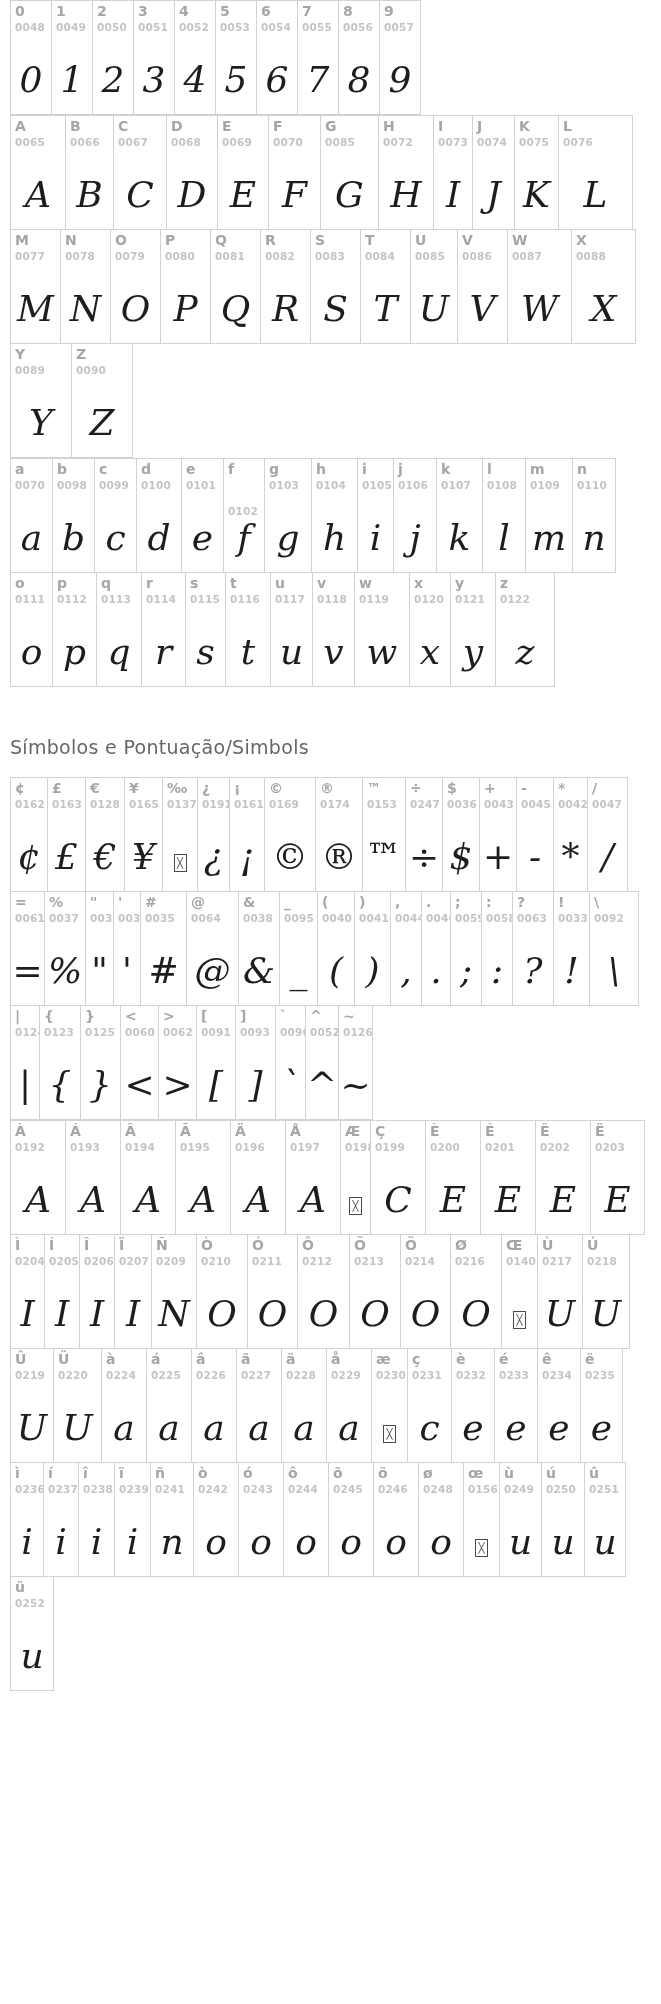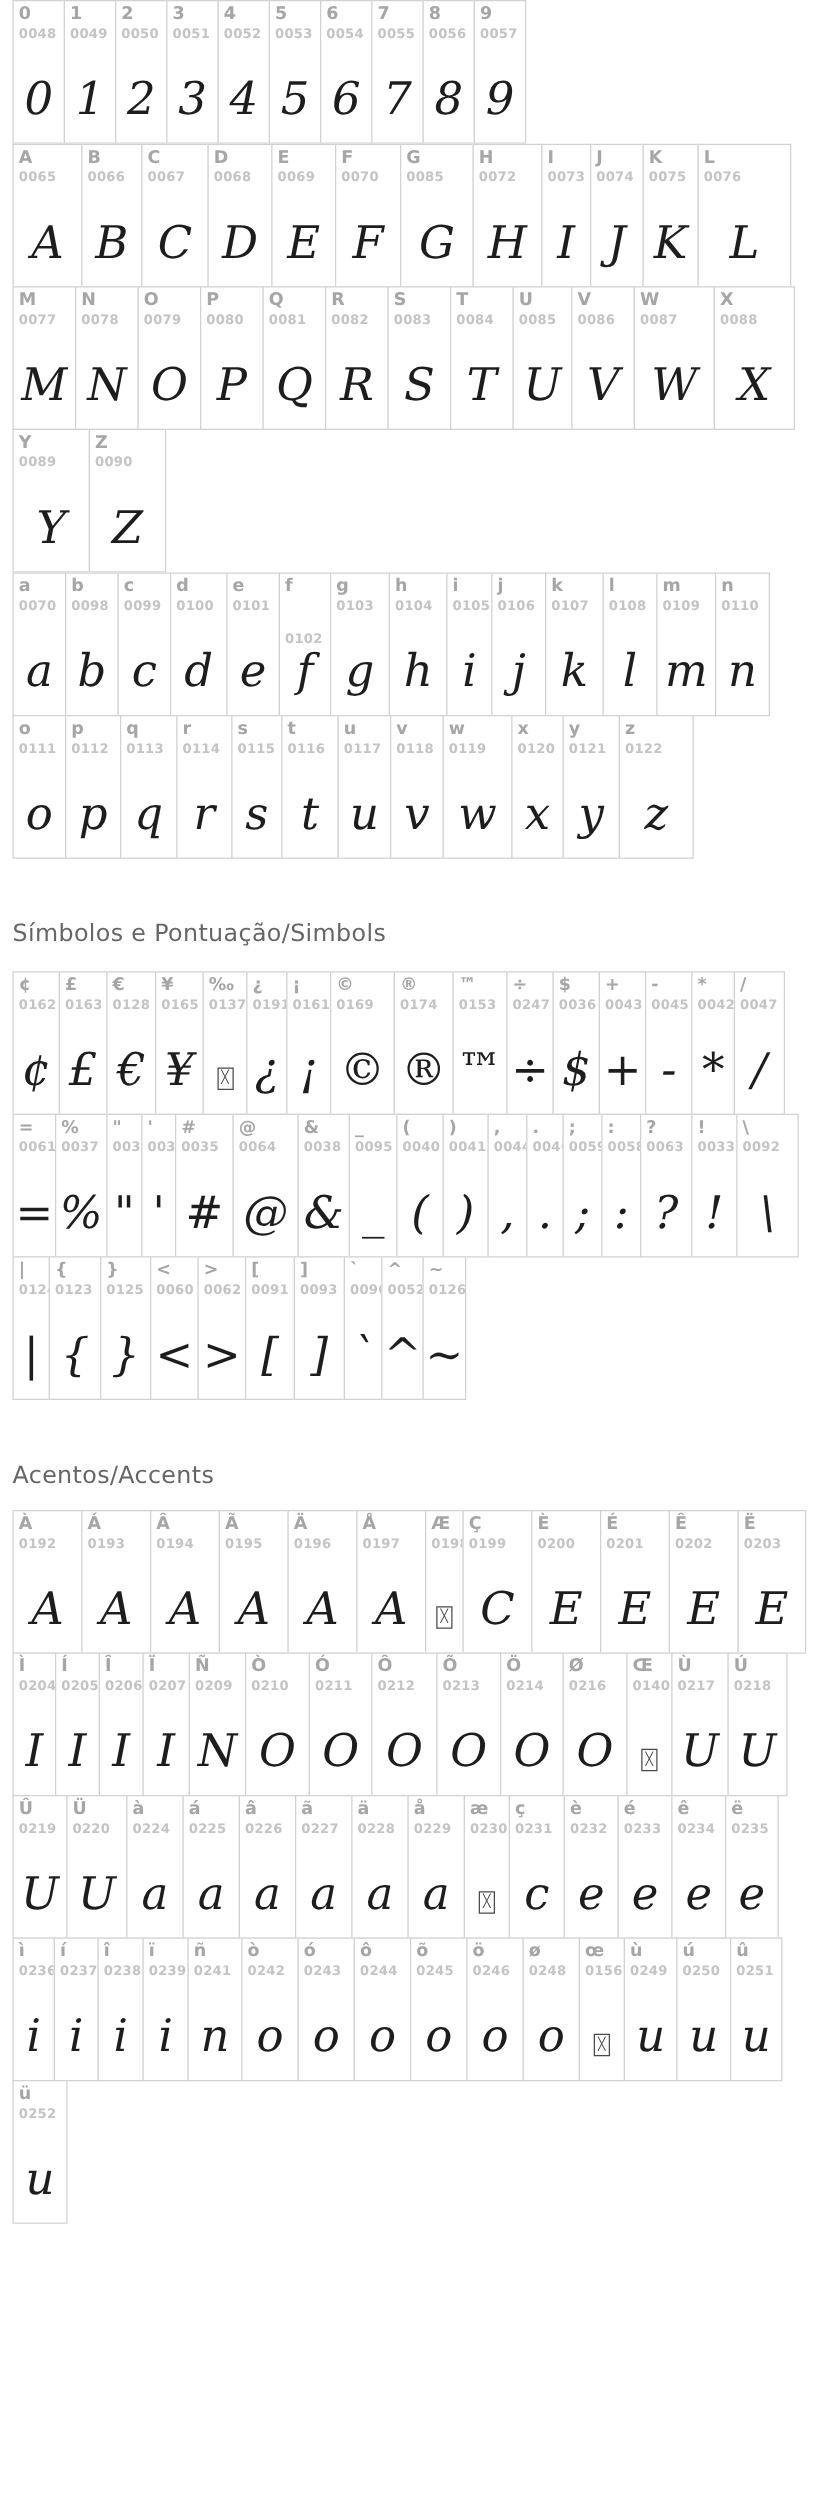--- a/index.html
+++ b/index.html
@@ -819,21 +819,20 @@
               <div class="lab">
                 <span class="ch" style="color: rgb(166, 166, 166);">~</span>
                 <span class="code" style="color: rgb(196, 196, 196);">0126</span>
               </div>
               <div class="glyph" style="color: rgb(29, 29, 29);">~</div>
             </div>
           </div>
         </div>
       </section>
       <section class="sec">
-        <h2 class="title" style="color: rgb(102, 102, 102);">Acentos/Accents</h2>
         <div class="tbl">
           <div class="row">
             <div class="cell" style="width: 56px; border-color: rgb(210, 210, 210);">
               <div class="lab">
                 <span class="ch" style="color: rgb(166, 166, 166);">À</span>
                 <span class="code" style="color: rgb(196, 196, 196);">0192</span>
               </div>
               <div class="glyph" style="color: rgb(29, 29, 29);">A</div>
             </div>
             <div class="cell" style="width: 56px; border-color: rgb(210, 210, 210);">

